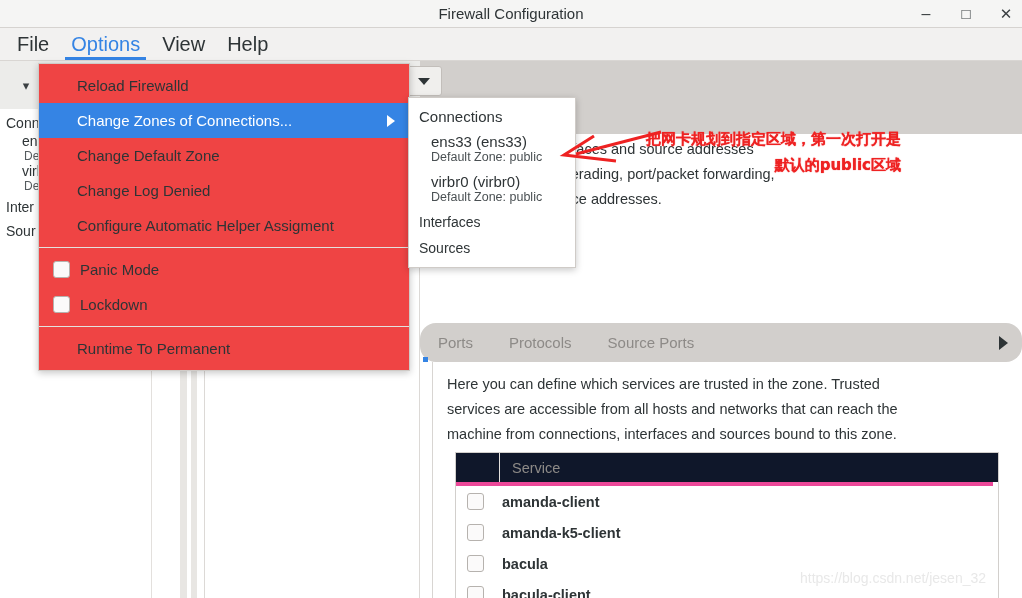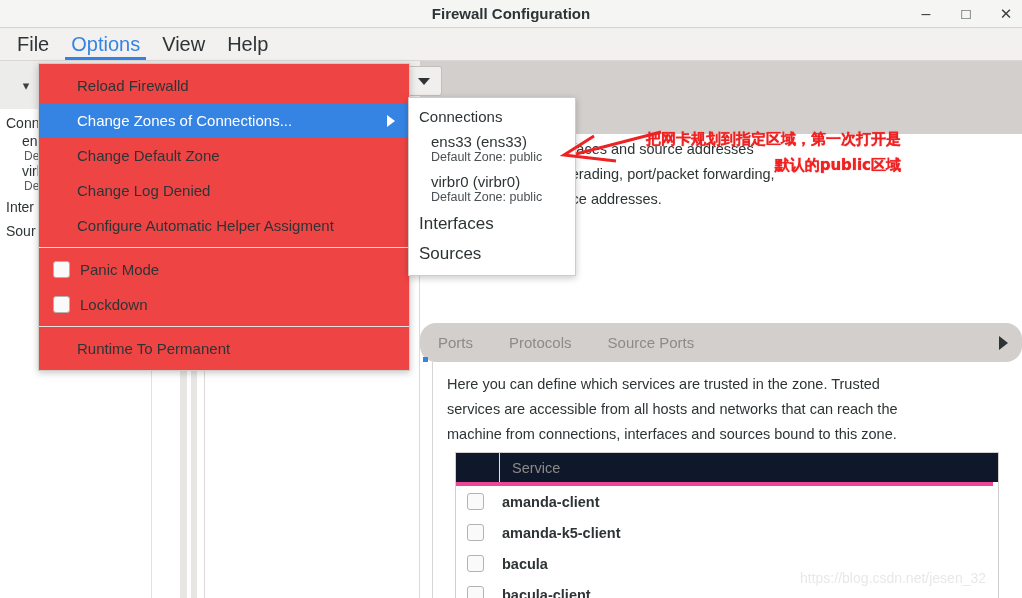--- a/index.html
+++ b/index.html
@@ -25,21 +25,21 @@
     background: #f5f5f4;
     border-bottom: 1px solid #d6d3d0;
     box-sizing: border-box;
   }
   .titlebar .title {
     position: absolute;
     left: 0; right: 0; top: 0;
     line-height: 27px;
     text-align: center;
     font-size: 15px;
-    font-weight: bold;
+    font-weight: normal;
     color: #2e3436;
   }
   .winbtns {
     position: absolute;
     right: 6px; top: 0;
     height: 27px;
     display: flex;
     align-items: center;
     gap: 20px;
   }
@@ -396,21 +396,21 @@
     color: #2e3436;
     white-space: nowrap;
   }
   .submenu .conn .d {
     font-size: 12.5px;
     color: #4a5053;
     white-space: nowrap;
   }
   .submenu .tail {
     padding: 5px 0 5px 10px;
-    font-size: 17px;
+    font-size: 14px;
     color: #2e3436;
   }
 
   
   .annot {
     position: absolute;
     left: 646px; top: 126px;
     z-index: 40;
     font-family: "DejaVu Sans", sans-serif;
     font-size: 15px;

